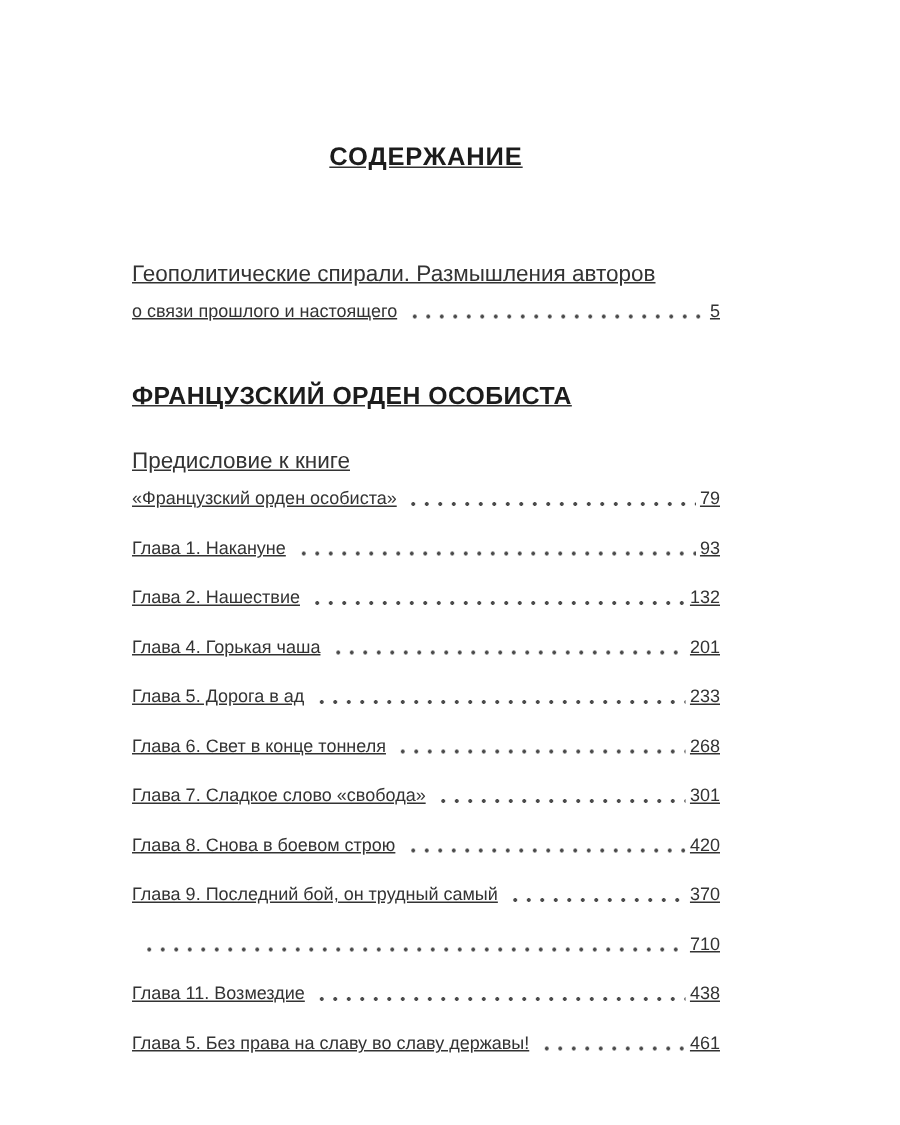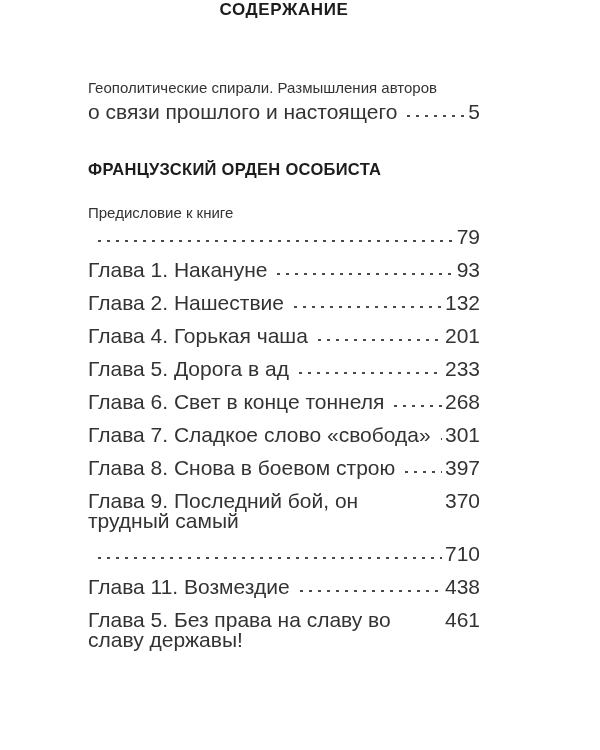--- a/index.html
+++ b/index.html
@@ -11,21 +11,23 @@
     width: 600px;
     height: 750px;
     font-family: "Liberation Sans", sans-serif;
     color: #333333;
     overflow: hidden;
   }
   .page {
     box-sizing: border-box;
     width: 600px;
     height: 750px;
+    padding-top: 95px;
     padding-left: 88px;
+    text-decoration: underline;
   }
   .content {
     width: 392px;
   }
   .toc-title {
     margin: 0 0 58px 0;
     text-align: center;
     font-size: 17px;
     font-weight: bold;
     letter-spacing: 0.6px;
@@ -43,21 +45,21 @@
     font-size: 15px;
     line-height: 20px;
   }
   .entry .line1 {
     margin-bottom: 4px;
   }
   .row {
     display: flex;
     align-items: baseline;
     margin-bottom: 13px;
-    font-size: 21px;
+    font-size: 12px;
     line-height: 20px;
   }
   .leader {
     flex: 1;
     height: 4px;
     align-self: flex-end;
     margin: 0 3px 4px 7px;
     background-image: radial-gradient(circle, #4a4a4a 1.15px, rgba(0,0,0,0) 1.45px);
     background-size: 9px 4px;
     background-repeat: repeat-x;
@@ -83,20 +85,21 @@
         <span class="leader"></span>
         <span class="pg">5</span>
       </div>
     </div>
 
     <h2 class="section-title">ФРАНЦУЗСКИЙ ОРДЕН ОСОБИСТА</h2>
 
     <div class="entry">
       <div class="line1">Предисловие к книге</div>
       <div class="row">
+        <span>«Французский орден особиста»</span>
         <span class="leader"></span>
         <span class="pg">79</span>
       </div>
     </div>
 
     <div class="row">
       <span>Глава 1. Накануне</span>
       <span class="leader"></span>
       <span class="pg">93</span>
     </div>
@@ -121,21 +124,21 @@
       <span class="pg">268</span>
     </div>
     <div class="row">
       <span>Глава 7. Сладкое слово «свобода»</span>
       <span class="leader"></span>
       <span class="pg">301</span>
     </div>
     <div class="row">
       <span>Глава 8. Снова в боевом строю</span>
       <span class="leader"></span>
-      <span class="pg">397</span>
+      <span class="pg">420</span>
     </div>
     <div class="row">
       <span>Глава 9. Последний бой, он трудный самый</span>
       <span class="leader"></span>
       <span class="pg">370</span>
     </div>
     <div class="row">
       <span class="leader"></span>
       <span class="pg">710</span>
     </div>

